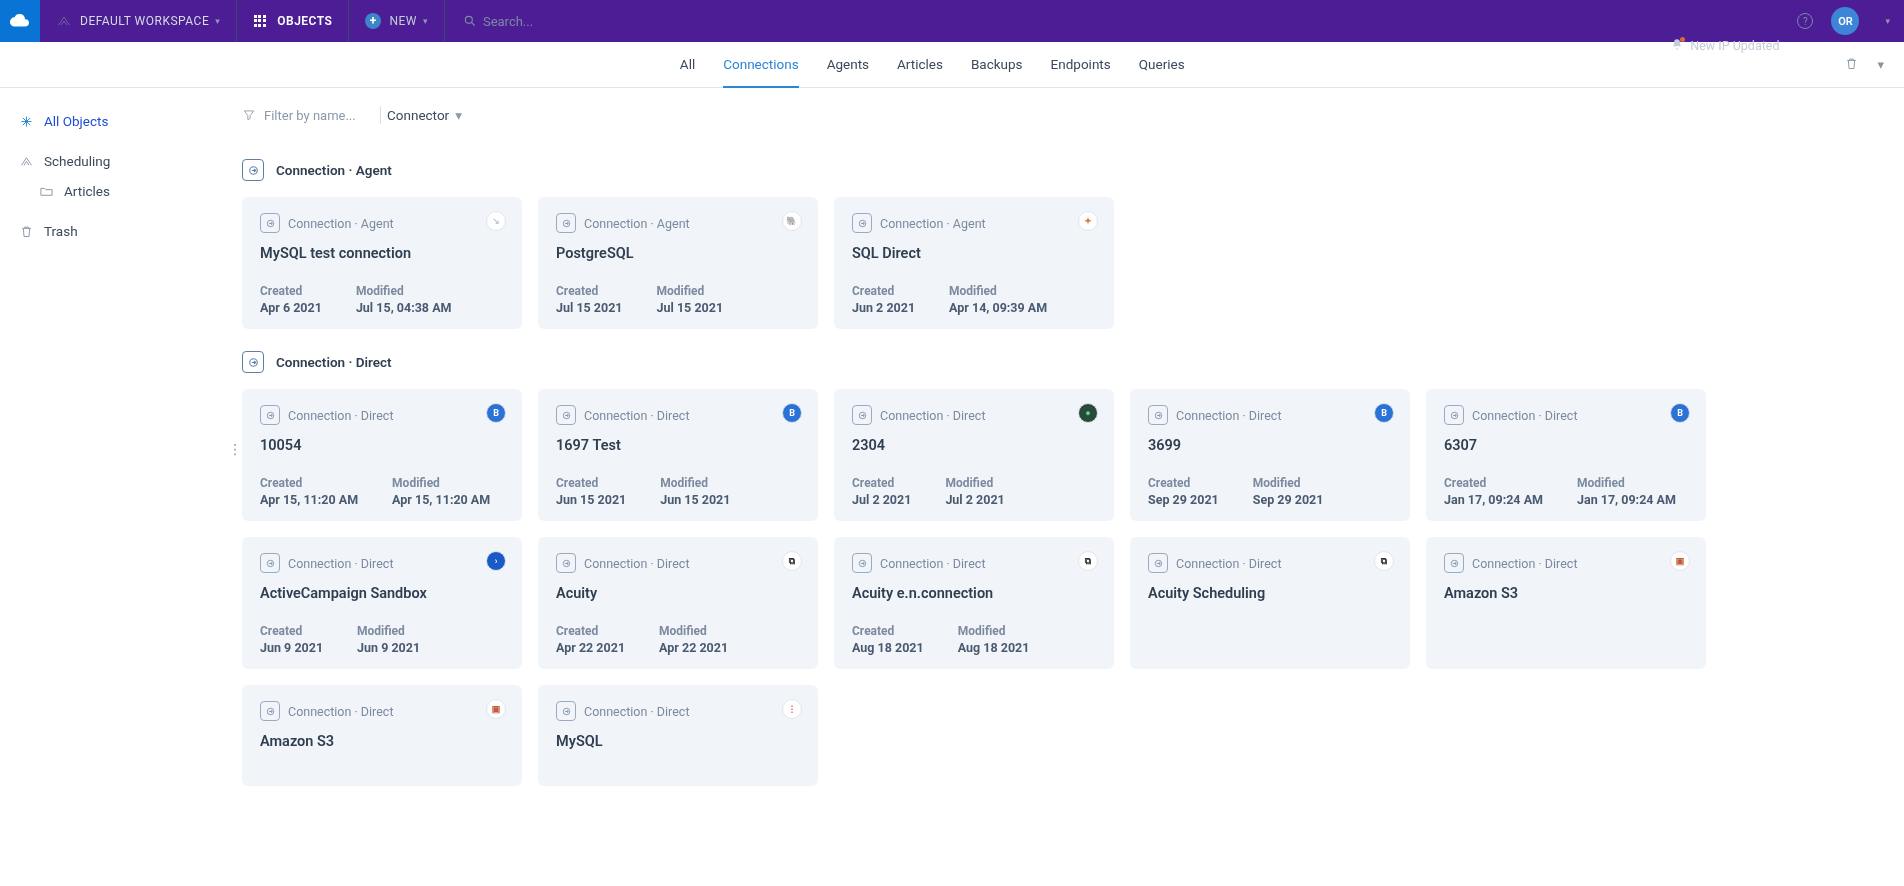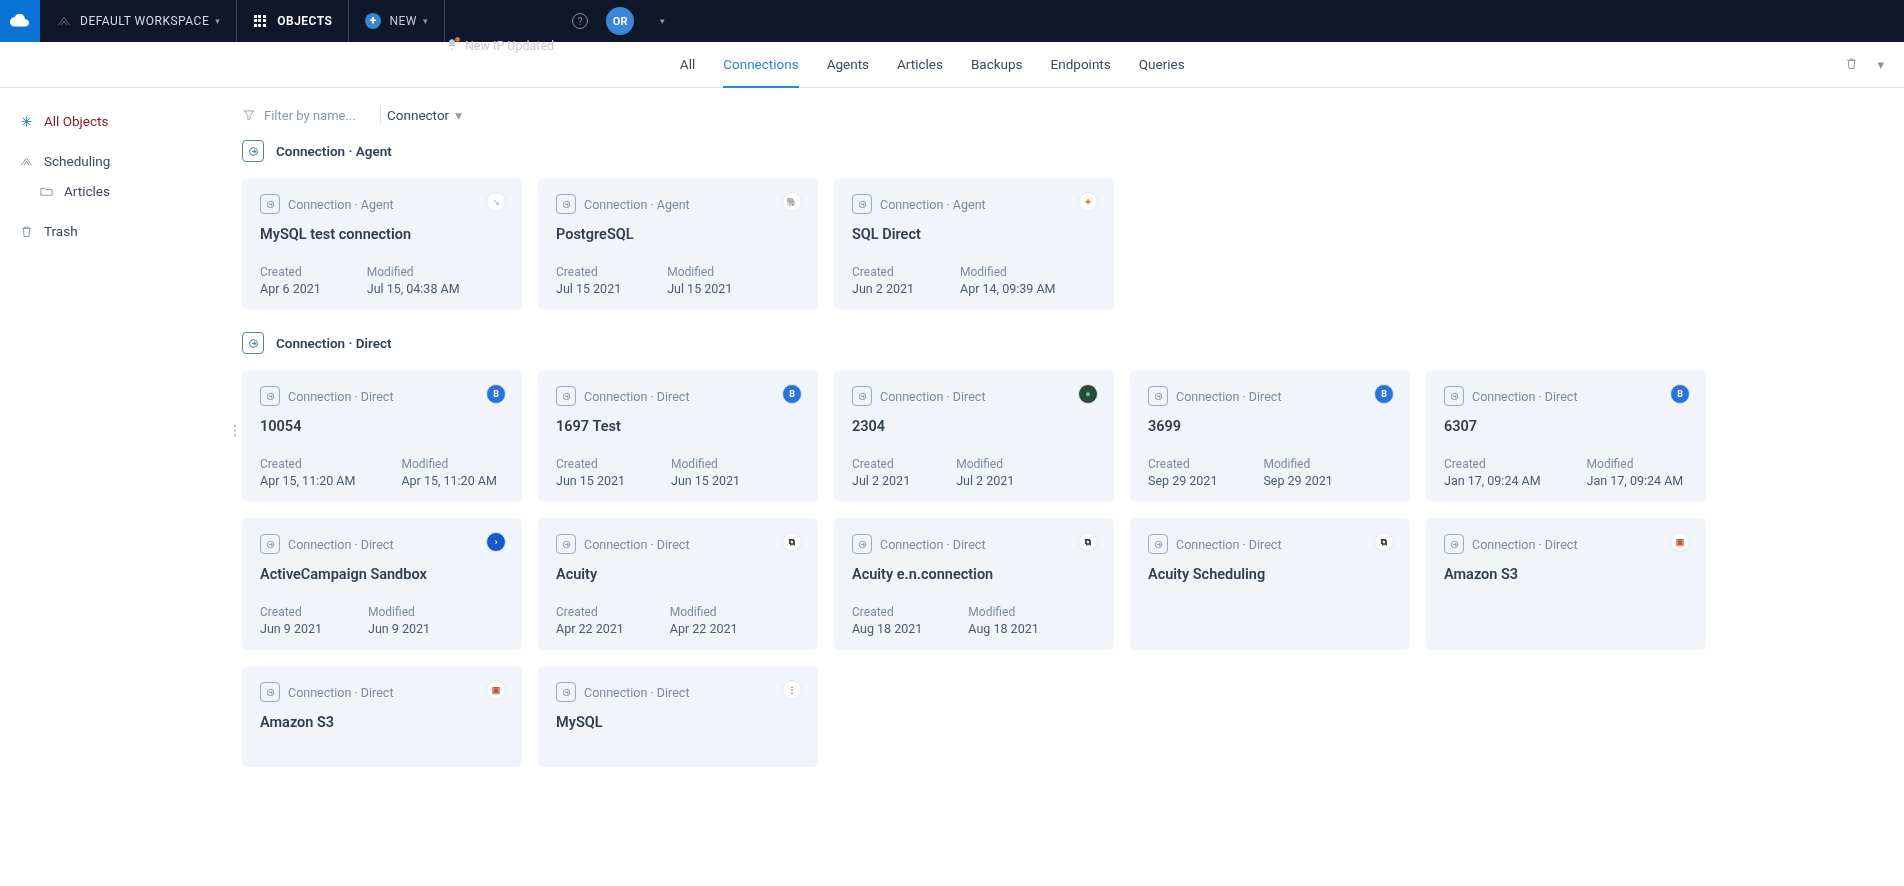--- a/index.html
+++ b/index.html
@@ -1,19 +1,19 @@
 <!DOCTYPE html>
 <html><head>
 <meta charset="utf-8">
 <style>
 * { margin: 0; padding: 0; box-sizing: border-box; font-family: -apple-system, BlinkMacSystemFont, "Segoe UI", Roboto, Helvetica, Arial, sans-serif; }
 body { background: #fff; color: #3a4a5c; font-size: 13px; overflow-x: hidden; }
 
 
-.topbar { display:flex; align-items:stretch; background:#0f172a; height:42px; color:#d4dbe3; }
+.topbar { display:flex; align-items:stretch; background:#4c1d95; height:42px; color:#d4dbe3; }
 .topbar .lg { width:40px; background:#0a74d6; display:flex; align-items:center; justify-content:center; }
 .topbar .lg svg { width:22px; height:22px; fill:#fff; }
 .topbar .sect { display:flex; align-items:center; padding:0 16px; border-right:1px solid #3c4b62; font-size:12px; letter-spacing:0.5px; }
 .topbar .sect.ws svg { width:16px; height:16px; margin-right:8px; stroke:#7b8aa0; fill:none; }
 .topbar .caret { margin-left:6px; font-size:9px; color:#8c9ab0; }
 .topbar .sect.objects { font-weight:600; color:#fff; }
 .topbar .grid-icon { display:inline-flex; flex-wrap:wrap; width:14px; height:14px; margin-right:10px; }
 .topbar .grid-icon span { width:3px; height:3px; background:#fff; margin:0.7px; }
 .topbar .sect.new { color:#c3ccd8; }
 .topbar .plus { width:16px; height:16px; border-radius:50%; background:#3d85c6; color:#fff; display:inline-flex; align-items:center; justify-content:center; font-size:12px; margin-right:8px; font-weight:bold; }
@@ -36,50 +36,50 @@
 .tabs-bar .tab { font-size:13.5px; color:#3a4a5c; padding:14px 0; cursor:pointer; }
 .tabs-bar .tab.active { color:#2a86d6; border-bottom:2px solid #2a86d6; }
 .tabs-bar .actions { display:flex; align-items:center; gap:14px; color:#8894a3; }
 .tabs-bar .trash-icon svg, .tabs-bar .gridview-icon svg { width:15px; height:15px; stroke:#8894a3; fill:none; stroke-width:1.5; }
 .tabs-bar .gridview { display:flex; align-items:center; gap:4px; }
 
 
 .main { display:flex; }
 .sidebar { width:230px; padding:18px 8px 0 14px; }
 .side-item { display:flex; align-items:center; gap:10px; padding:7px 4px; font-size:13.5px; color:#3a4a5c; cursor:pointer; }
-.side-item.active { color:#7f1d1d; }
+.side-item.active { color:#1d4ed8; }
 .side-item .ic { width:16px; height:16px; display:flex; align-items:center; justify-content:center; }
 .side-item.sub { padding-left:24px; }
 .side-item svg { width:15px; height:15px; stroke:#8894a3; fill:none; stroke-width:1.5; }
 .side-item.active svg { stroke:#2a86d6; }
 
 .content { flex:1; padding:18px 26px 40px 12px; }
 
-.filter-row { display:flex; gap:6px; margin-bottom:16px; }
+.filter-row { display:flex; gap:6px; margin-bottom:35px; }
 .filter-box { display:flex; align-items:center; gap:8px; color:#8c99aa; font-size:13px; }
 .filter-box svg { width:14px; height:14px; stroke:#8c99aa; fill:none; stroke-width:1.5; }
 .filter-box input { border:none; outline:none; font-size:13px; width:110px; color:#3a4a5c; }
 .filter-box input::placeholder { color:#8c99aa; }
 .divider-v { width:1px; height:18px; background:#d9dee4; }
 .connector-dd { color:#3a4a5c; font-size:13.5px; display:flex; align-items:center; gap:6px; }
 
 .group-head { display:flex; align-items:center; gap:12px; margin:10px 0 16px 0; }
 .group-head .conn-icon { width:22px; height:22px; border:1.5px solid #5d7ea7; border-radius:4px; display:flex; align-items:center; justify-content:center; }
 .group-head .conn-icon svg { width:13px; height:13px; stroke:#5d7ea7; fill:none; stroke-width:2; }
 .group-head .lbl { font-size:13.5px; color:#2f3e50; font-weight:600; }
 
 .card-grid { display:flex; flex-wrap:wrap; gap:16px; margin-bottom:22px; }
 .card { width:280px; background:#f1f5f9; border-radius:6px; padding:16px 18px 14px 18px; position:relative; }
 .card .row1 { display:flex; align-items:center; gap:8px; margin-bottom:12px; }
 .card .mini-icon { width:20px; height:20px; border:1.3px solid #99aac1; border-radius:4px; display:flex; align-items:center; justify-content:center; }
 .card .mini-icon svg { width:11px; height:11px; stroke:#7c91ad; fill:none; stroke-width:2; }
 .card .type-lbl { font-size:12.5px; color:#7c8aa0; }
 .card .badge { position:absolute; top:14px; right:16px; width:20px; height:20px; border-radius:50%; display:flex; align-items:center; justify-content:center; font-size:9px; color:#fff; font-weight:bold; }
 .card .title { font-size:14.5px; font-weight:600; color:#2f3e50; margin-bottom:22px; }
-.card .meta { display:flex; gap:46px; }
+.card .meta { display:flex; gap:34px;font-weight:bold; }
 .card .meta .col .h { font-size:12px; color:#7c8aa0; margin-bottom:2px; }
 .card .meta .col .v { font-size:12.5px; color:#4a5a70; }
 
 .left-dots { position:absolute; left:-14px; top:58px; color:#8894a3; font-size:14px; line-height:4px; }
 </style>
 </head>
 <body>
 
 <div class="topbar">
   <div class="lg">
@@ -106,20 +106,27 @@
         <span></span>
         <span></span>
         <span></span>
       </span>
     <span>OBJECTS</span>
   </div>
   <div class="sect new">
     <span class="plus">+</span>
     <span>NEW</span>
     <span class="caret">▾</span>
+  </div>
+  <div class="search">
+    <svg viewBox="0 0 24 24">
+        <circle cx="10" cy="10" r="6"></circle>
+        <path d="M15 15l5 5"></path>
+      </svg>
+    <input placeholder="Search..." style="">
   </div>
   <div class="right">
     <div class="notif">
       <span class="bell">
         <svg viewBox="0 0 24 24">
             <path d="M12 2a5 5 0 0 0-5 5v4l-2 3h14l-2-3V7a5 5 0 0 0-5-5zM10 18a2 2 0 0 0 4 0"></path>
           </svg>
         <span class="dot"></span>
       </span>
       <span>New IP Updated</span>

